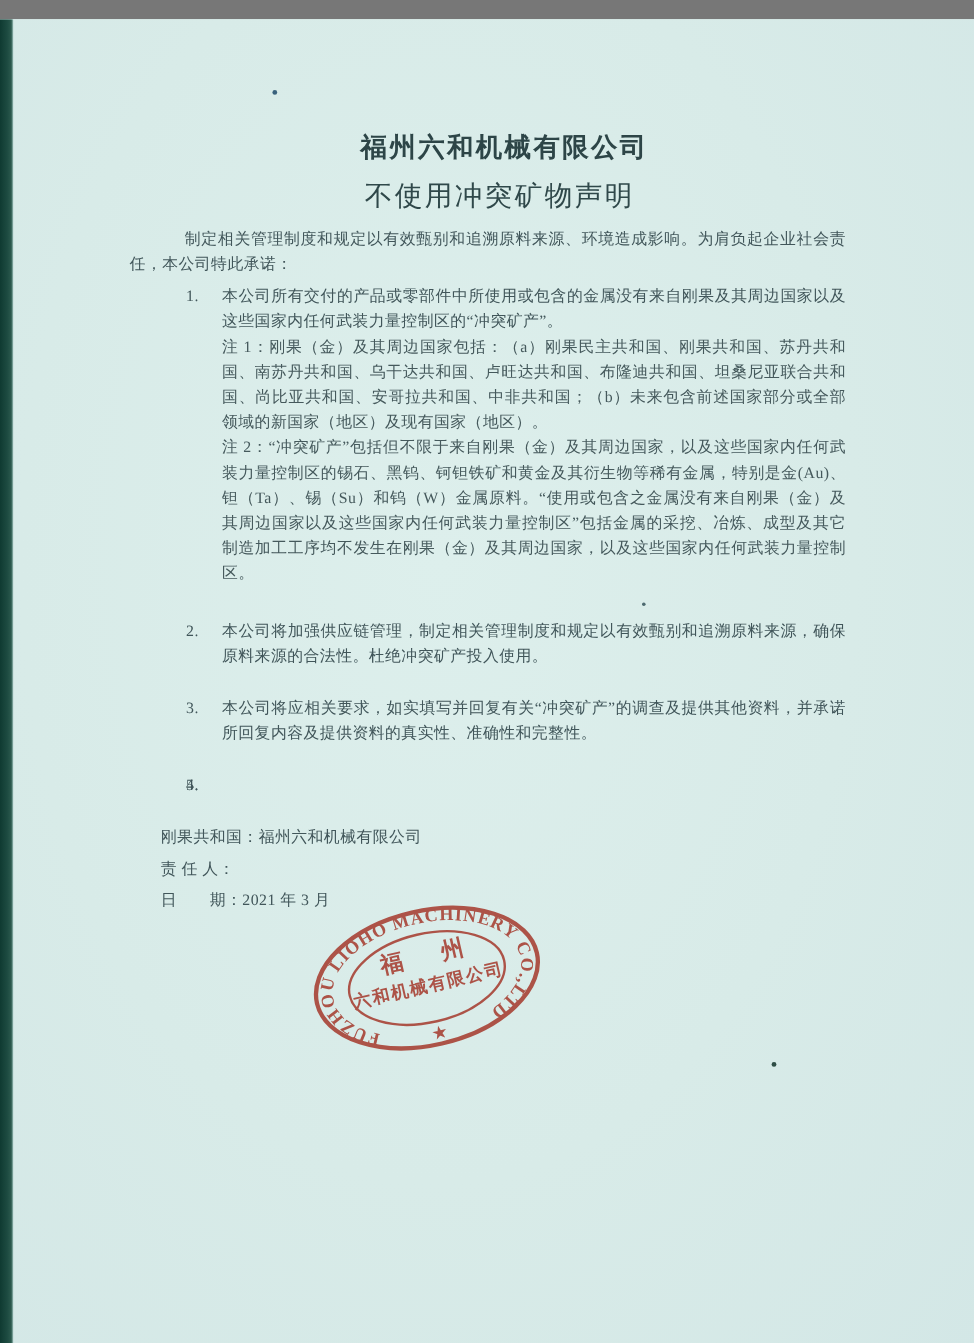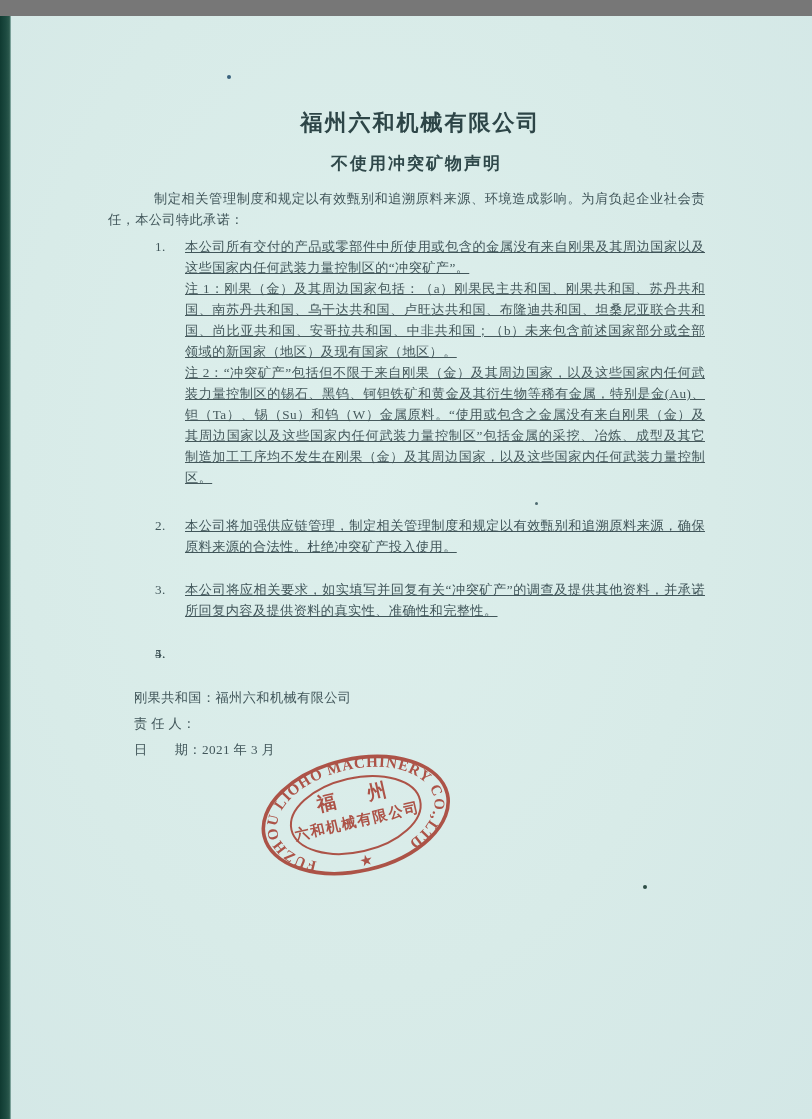--- a/index.html
+++ b/index.html
@@ -27,32 +27,32 @@
     font-size:13.2px;line-height:21px;letter-spacing:.4px;
   }
   .doc-title{
     margin:0;text-align:center;
     font-size:22px;line-height:30px;font-weight:bold;
     color:#2d4547;letter-spacing:2px;
     transform:translateX(14px);
   }
   .doc-subtitle{
     margin:14px 0 0 0;text-align:center;
-    font-size:17px;line-height:24px;font-weight:bold;
+    font-size:23px;line-height:24px;font-weight:normal;
     color:#2f484a;letter-spacing:2px;
     transform:translateX(10px);
   }
   .intro{
     margin:12px 0 0 0;
     text-align:justify;text-indent:46px;
   }
   .list{margin-top:6px;}
   .list-item{position:relative;padding-left:77px;text-align:justify;}
   .list-item .num{position:absolute;left:47px;top:0;}
-  .list-item p{margin:0;text-align:justify;text-decoration:underline;}
+  .list-item p{margin:0;text-align:justify;}
   .gap-26{margin-top:27px;}
   .gap-22{margin-top:22px;}
   .note{margin:0 0 0 -5px;text-align:justify;color:#45595c;}
 
   .footer{margin-top:64px;margin-left:26px;line-height:26px;font-size:13.2px;}
   .footer-row{white-space:pre;}
 
   .stamp{
     position:absolute;left:251px;top:733px;width:210px;height:134px;
     transform:rotate(-13deg);

